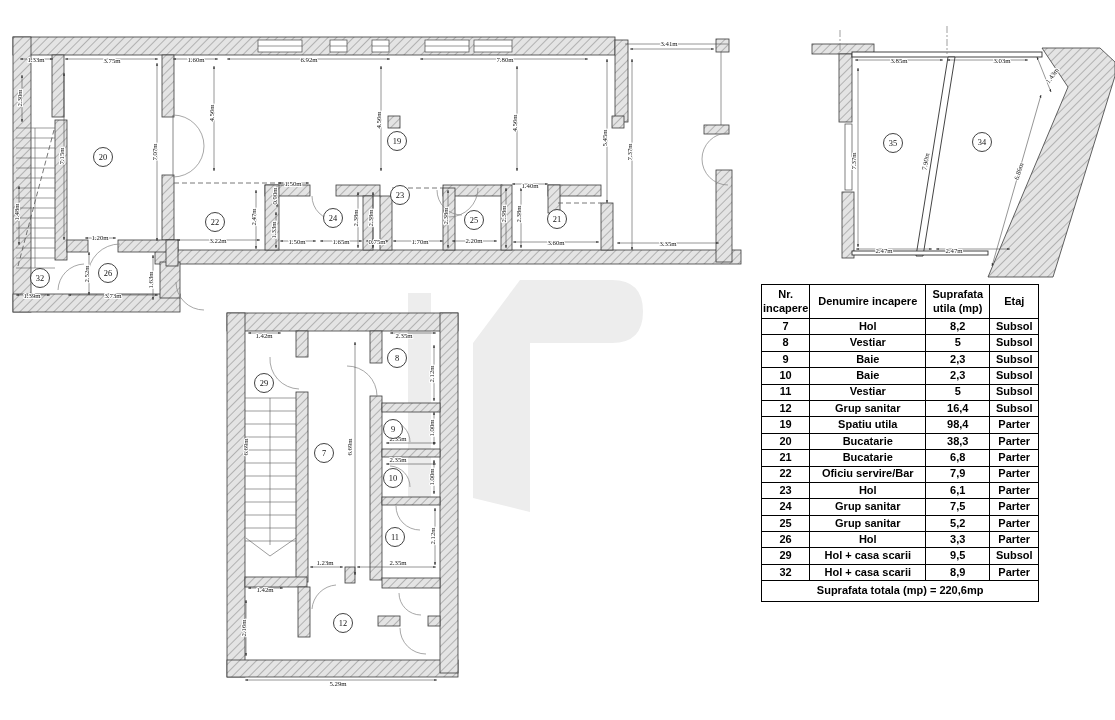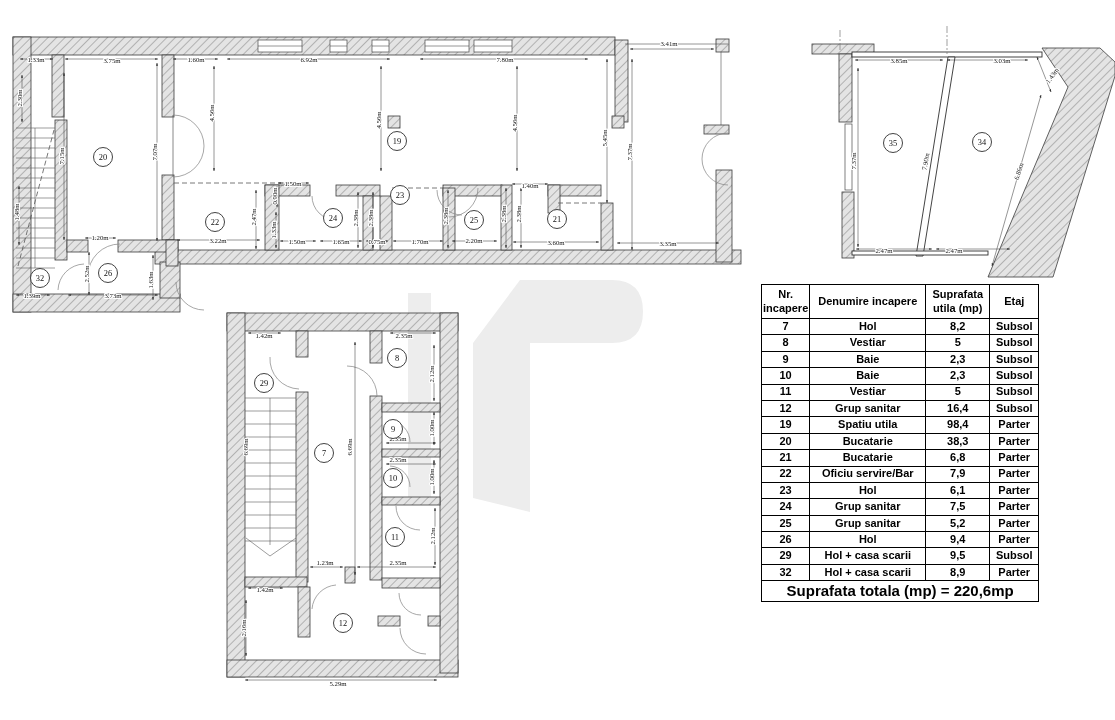--- a/index.html
+++ b/index.html
@@ -20,21 +20,21 @@
   text.dm { font-family:"Liberation Serif", serif; font-size:6.8px; fill:#151515;
             text-anchor:middle; stroke:#fff; stroke-width:2px; paint-order:stroke; stroke-linejoin:round; }
   circle.rc { fill:#fff; stroke:#2d2d2d; stroke-width:0.9; }
   text.rn { font-family:"Liberation Serif", serif; font-size:8.4px; fill:#111; text-anchor:middle; }
   table.area { position:absolute; left:761px; top:284px; border-collapse:collapse; table-layout:fixed;
                font-family:"Liberation Sans", sans-serif; font-weight:bold; color:#000;border-radius:7px; }
   table.area th, table.area td { border:1.6px solid #000; text-align:center; vertical-align:middle;
                padding:0 1px; overflow:hidden; }
   table.area th { font-size:11px; height:33px; line-height:1.2; }
   table.area td { font-size:11px; height:15.4px; line-height:1.05; }
-  table.area td.tot { height:20px; font-size:15px; }
+  table.area td.tot { height:20px; font-size:11px; }
 </style>
 </head>
 <body>
 
 <div id="canvas">
 <svg width="1115" height="720" viewBox="0 0 1115 720">
   <defs>
     <pattern id="hatch" width="6" height="6" patternUnits="userSpaceOnUse" patternTransform="rotate(45)">
       <rect width="6" height="6" fill="#e4e4e4"></rect>
       <line x1="0" y1="0" x2="0" y2="6" stroke="#a8a8a8" stroke-width="1.7"></line>
@@ -472,21 +472,21 @@
         </tr>
     <tr>
           <td>25</td>
           <td>Grup sanitar</td>
           <td>5,2</td>
           <td>Parter</td>
         </tr>
     <tr>
           <td>26</td>
           <td>Hol</td>
-          <td>9,4</td>
+          <td>3,3</td>
           <td>Parter</td>
         </tr>
     <tr>
           <td>29</td>
           <td>Hol + casa scarii</td>
           <td>9,5</td>
           <td>Subsol</td>
         </tr>
     <tr>
           <td>32</td>

